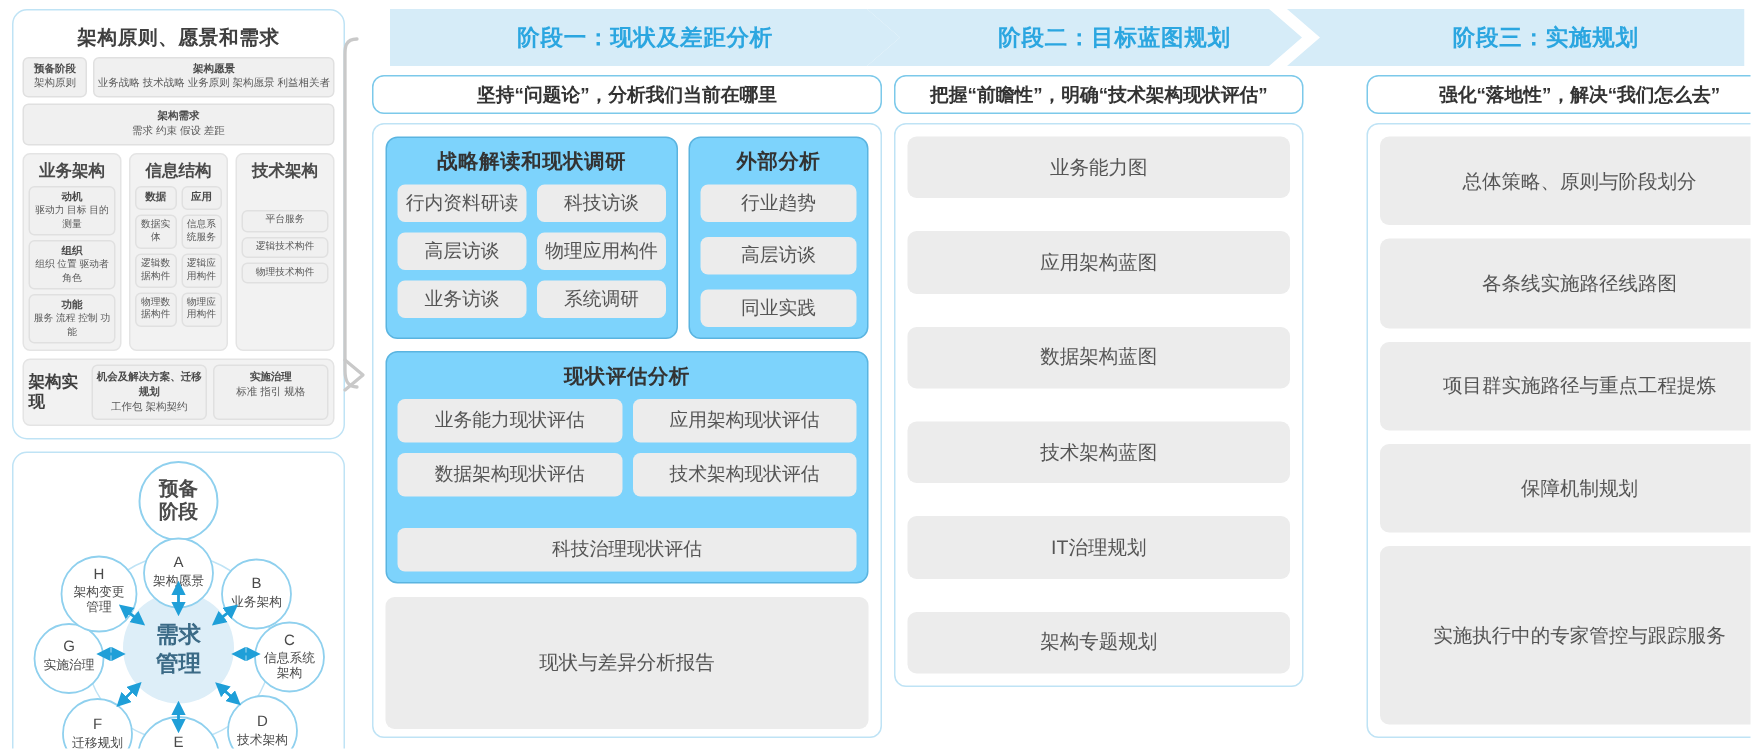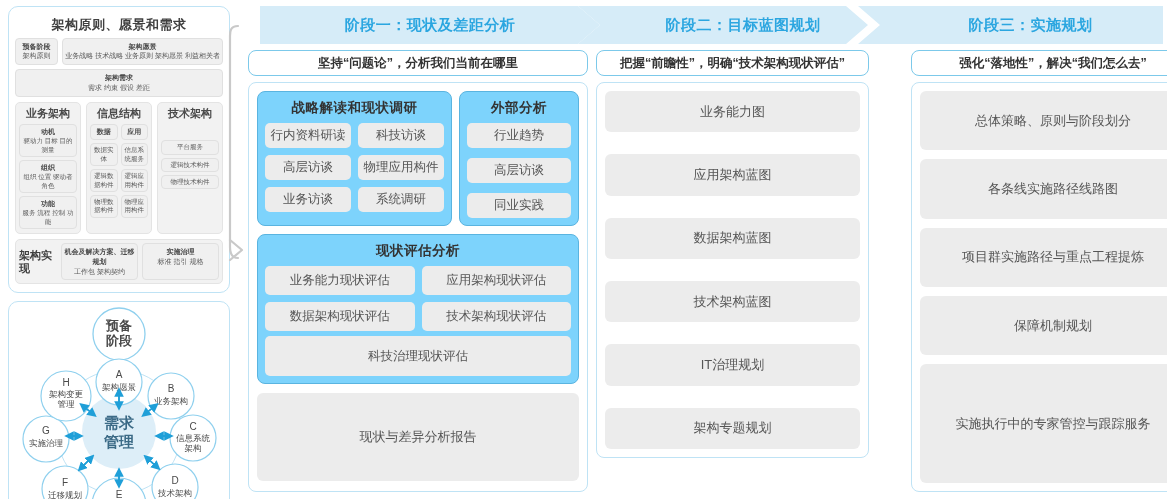--- a/index.html
+++ b/index.html
@@ -332,21 +332,21 @@
       </div>
 
       <div class="subcard" style="margin-top:8px;">
         <div class="subcard-title">现状评估分析</div>
         <div class="grid2">
           <div class="chip" style="height:29px;">业务能力现状评估</div>
           <div class="chip" style="height:29px;">应用架构现状评估</div>
           <div class="chip" style="height:29px;">数据架构现状评估</div>
           <div class="chip" style="height:29px;">技术架构现状评估</div>
         </div>
-        <div class="chip" style="height:40px;margin-top:5px;">科技治理现状评估</div>
+        <div class="chip" style="height:29px;margin-top:21px;">科技治理现状评估</div>
       </div>
 
       <div class="big-chip" style="height:88px;margin-top:9px;">现状与差异分析报告</div>
 
     </div>
   </div>
 
   <div class="stage-col" style="left:596px;width:273px;">
     <div class="stage-sub">把握“前瞻性”，明确“技术架构现状评估”</div>
     <div class="stage-body" style="height:376px;display:flex;flex-direction:column;gap:22px;">

